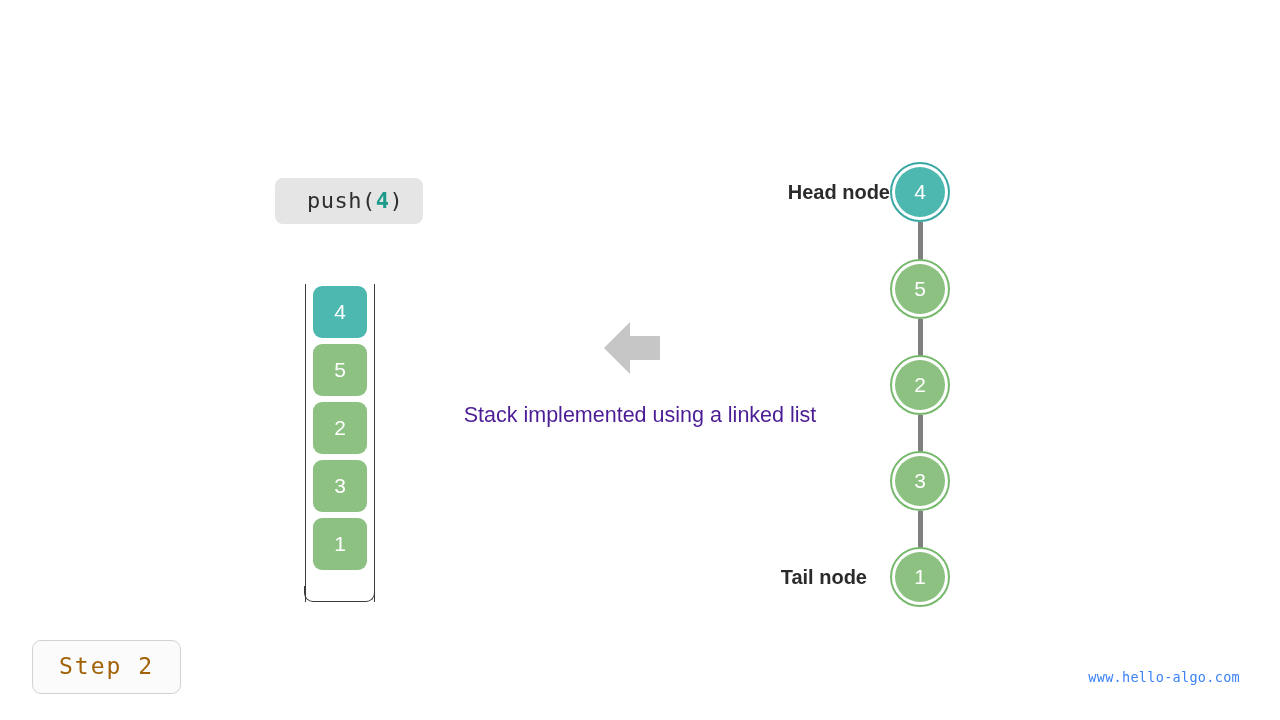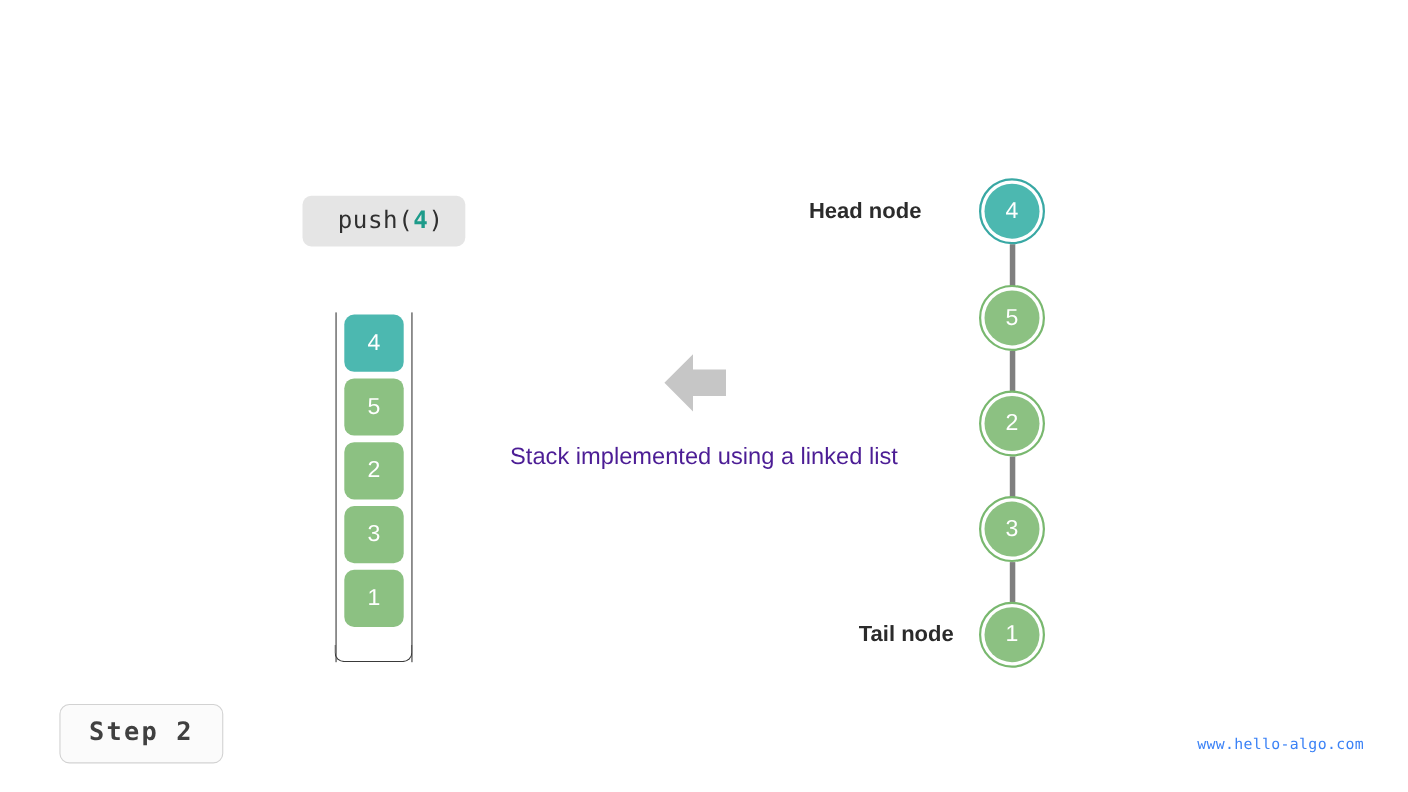--- a/index.html
+++ b/index.html
@@ -181,31 +181,31 @@
     font-size: 20px;
     font-weight: bold;
     color: #2b2b2b;
     white-space: nowrap;
     text-align: right;
   }
 
   
   .step-badge {
     position: absolute;
-    left: 54px;
+    left: 32px;
     top: 640px;
     padding: 12px 26px 14px 26px;
     border: 1.4px solid #d2d2d2;
     border-radius: 9px;
     background: #fbfbfb;
     font-family: "DejaVu Sans Mono", "Liberation Mono", monospace;
     font-size: 23px;
-    font-weight: bold;
+    font-weight: normal;
     letter-spacing: 2px;
-    color: #404040;
+    color: #a16207;
   }
 
   
   .watermark {
     position: absolute;
     right: 40px;
     bottom: 35px;
     font-family: "DejaVu Sans Mono", "Liberation Mono", monospace;
     font-size: 13.5px;
     color: #3b82f6;
@@ -250,21 +250,21 @@
       <path d="M 2 31 L 28 5 L 28 19 L 58 19 L 58 43 L 28 43 L 28 57 Z" fill="#c6c6c6"></path>
     </svg>
   </div>
 
   <div class="caption">
     <span class="caption-inner">Stack implemented using a linked list</span>
   </div>
 
   <div class="linklist">
 
-    <div class="side-label" style="left:700px; top:181px; width:173px;text-align:center;">Head node</div>
+    <div class="side-label" style="left:717px; top:181px; width:173px;">Head node</div>
     <div class="side-label" style="left:700px; top:566px; width:167px;">Tail node</div>
 
     <div class="edge" style="left:917.5px; top:222px; height:47px;"></div>
     <div class="edge-head" style="left:911.5px; top:266px;"></div>
 
     <div class="edge" style="left:917.5px; top:319px; height:46px;"></div>
     <div class="edge-head" style="left:911.5px; top:362px;"></div>
 
     <div class="edge" style="left:917.5px; top:415px; height:46px;"></div>
     <div class="edge-head" style="left:911.5px; top:458px;"></div>

